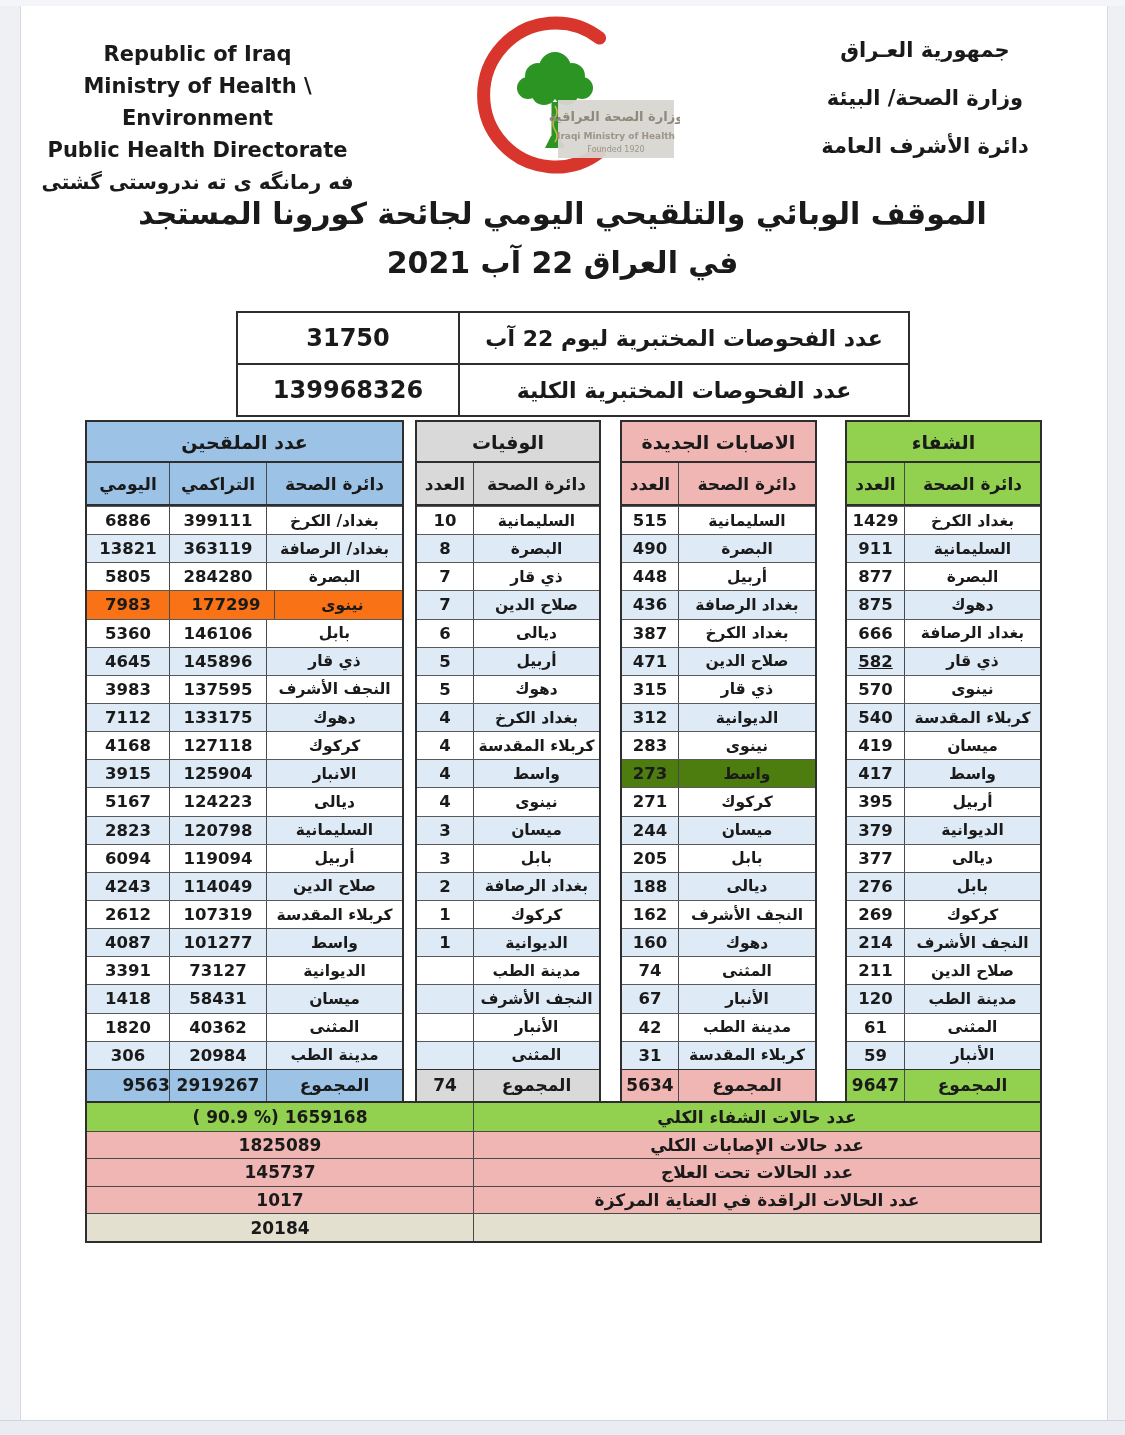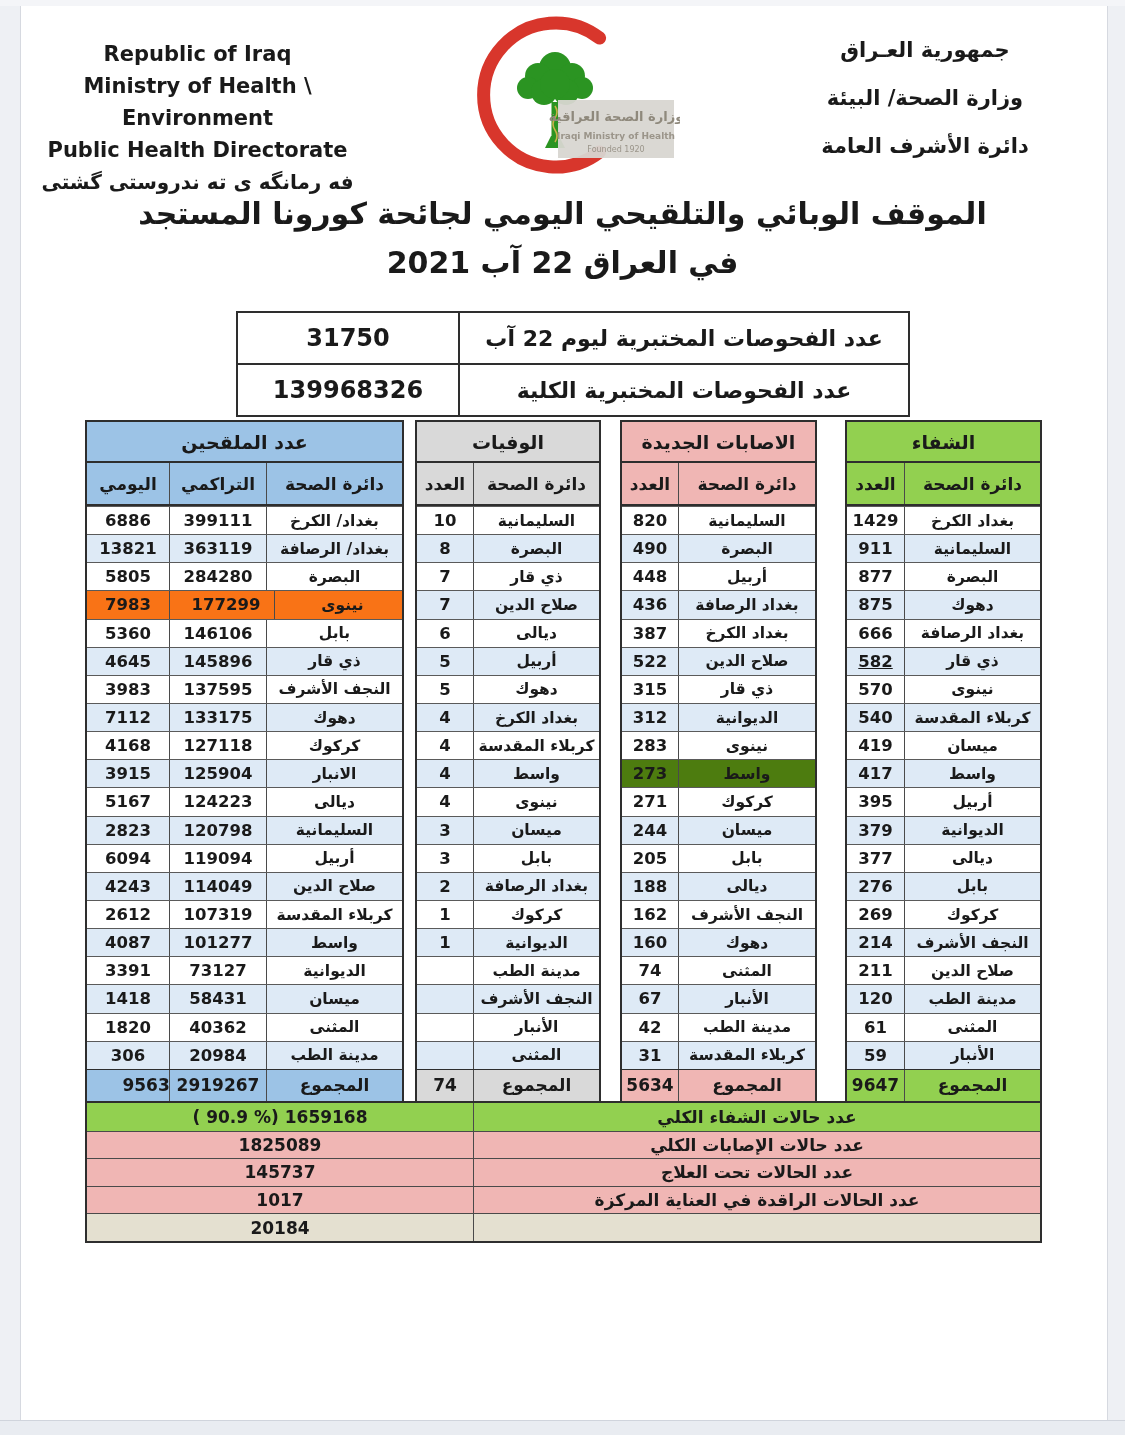--- a/index.html
+++ b/index.html
@@ -320,41 +320,41 @@
       <div class="cell name-cell total-cell" style="flex: 1 1 auto;">المجموع</div>
     </div>
   </div>
 <div class="gov-table" style="left: 620px; width: 193px;">
     <div class="tbl-title" style="background: rgb(240, 182, 180);">الاصابات الجديدة</div>
     <div class="tbl-head" style="background: rgb(240, 182, 180);">
       <div class="cell head-cell" style="flex: 0 0 57px;">العدد</div>
       <div class="cell head-cell" style="flex: 1 1 auto;">دائرة الصحة</div>
     </div>
     <div class="tbl-row">
-      <div class="cell num-cell" style="flex: 0 0 57px;">820</div>
+      <div class="cell num-cell" style="flex: 0 0 57px;">515</div>
       <div class="cell name-cell" style="flex: 1 1 auto;">السليمانية</div>
     </div>
     <div class="tbl-row" style="background: rgb(222, 234, 246);">
       <div class="cell num-cell" style="flex: 0 0 57px;">490</div>
       <div class="cell name-cell" style="flex: 1 1 auto;">البصرة</div>
     </div>
     <div class="tbl-row">
       <div class="cell num-cell" style="flex: 0 0 57px;">448</div>
       <div class="cell name-cell" style="flex: 1 1 auto;">أربيل</div>
     </div>
     <div class="tbl-row" style="background: rgb(222, 234, 246);">
       <div class="cell num-cell" style="flex: 0 0 57px;">436</div>
       <div class="cell name-cell" style="flex: 1 1 auto;">بغداد الرصافة</div>
     </div>
     <div class="tbl-row">
       <div class="cell num-cell" style="flex: 0 0 57px;">387</div>
       <div class="cell name-cell" style="flex: 1 1 auto;">بغداد الكرخ</div>
     </div>
     <div class="tbl-row" style="background: rgb(222, 234, 246);">
-      <div class="cell num-cell" style="flex: 0 0 57px;">522</div>
+      <div class="cell num-cell" style="flex: 0 0 57px;">471</div>
       <div class="cell name-cell" style="flex: 1 1 auto;">صلاح الدين</div>
     </div>
     <div class="tbl-row">
       <div class="cell num-cell" style="flex: 0 0 57px;">315</div>
       <div class="cell name-cell" style="flex: 1 1 auto;">ذي قار</div>
     </div>
     <div class="tbl-row" style="background: rgb(222, 234, 246);">
       <div class="cell num-cell" style="flex: 0 0 57px;">312</div>
       <div class="cell name-cell" style="flex: 1 1 auto;">الديوانية</div>
     </div>

